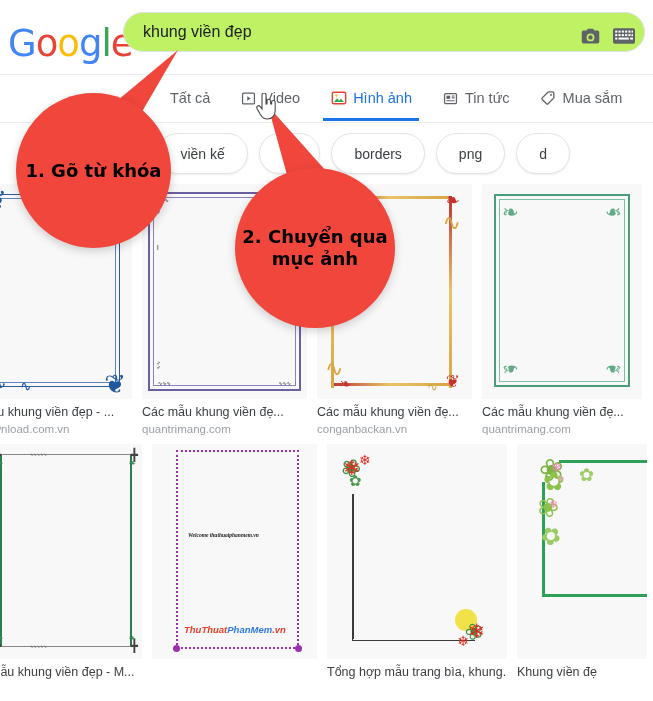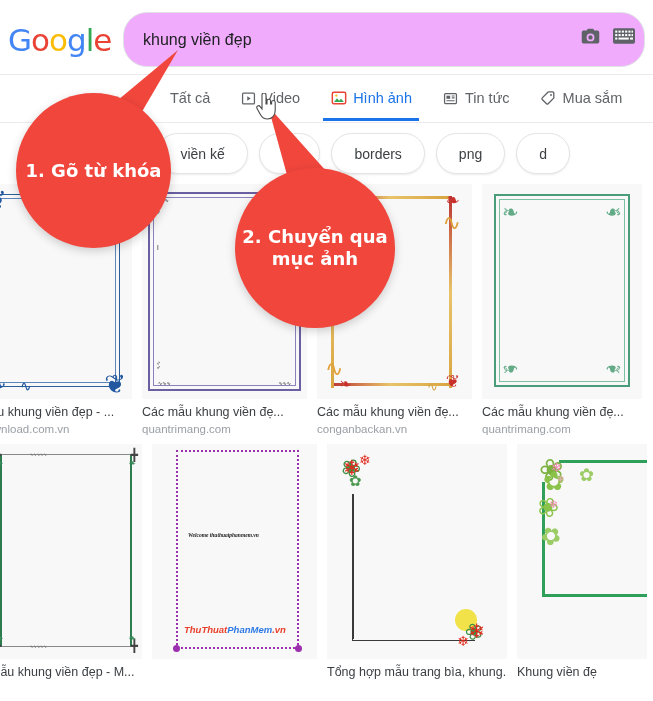--- a/index.html
+++ b/index.html
@@ -12,31 +12,31 @@
   #app { position: relative; width: 653px; height: 701px; background:#fff; }
 
   
   .header {
     position: relative; height: 75px; width: 653px;
     border-bottom: 1px solid #ebebeb; background:#fff;
   }
   .logo {
     position: absolute; left: 8px; top: 22px;
     font-family: "DejaVu Sans", sans-serif;
-    font-size: 31px; letter-spacing: -1px; font-weight: 400;
+    font-size: 37px; letter-spacing: -1px; font-weight: 400;
     user-select: none; white-space: nowrap;
   }
   .logo .b { color:#4285F4; } .logo .r { color:#EA4335; }
   .logo .y { color:#FBBC05; } .logo .g { color:#34A853; }
 
   .searchbox {
     position: absolute; left: 123px; top: 12px;
-    width: 522px; height: 55px;
+    width: 522px; height: 40px;
     border: 1px solid #dfe1e5; border-radius: 24px;
-    background: #f0abfc;
+    background: #bef264;
     display: flex; align-items: center;
   }
   .search-input {
     border: none; outline: none; background: transparent;
     font-family: "Liberation Sans", sans-serif;
     font-size: 16px; color: #202124;
     margin-left: 19px; width: 420px; height: 30px;
   }
   .sb-icons { position:absolute; right: 8px; top: 11px; display:flex; align-items:center; gap:10px; }
   .icon-btn { width: 24px; height: 24px; display:flex; align-items:center; justify-content:center; cursor:pointer; }
@@ -119,21 +119,21 @@
   .goldline-v { position:absolute; background:linear-gradient(180deg,#b33,#e8c46a,#d9a441); }
 
   .wm-inside {
     position:absolute; font-weight:bold; font-size:7px;
     font-family:"Liberation Sans", sans-serif;
   }
 
   
   .bubble {
     position:absolute; border-radius:50%;
-    background:#f0463c; color:#ffffff; display:flex;
+    background:#f0463c; color:#000000; display:flex;
     align-items:center; justify-content:center; text-align:center;
     font-weight:bold; line-height:1.22;
     font-family:"DejaVu Sans", sans-serif;
     box-shadow: 0 3px 10px rgba(0,0,0,.18);
     z-index: 40;
   }
   .bub1 { left:16px; top:93px; width:155px; height:155px; font-size:18px; }
   .bub2 { left:235px; top:168px; width:160px; height:160px; font-size:18px; }
   .tail { position:absolute; z-index:39; }
 

